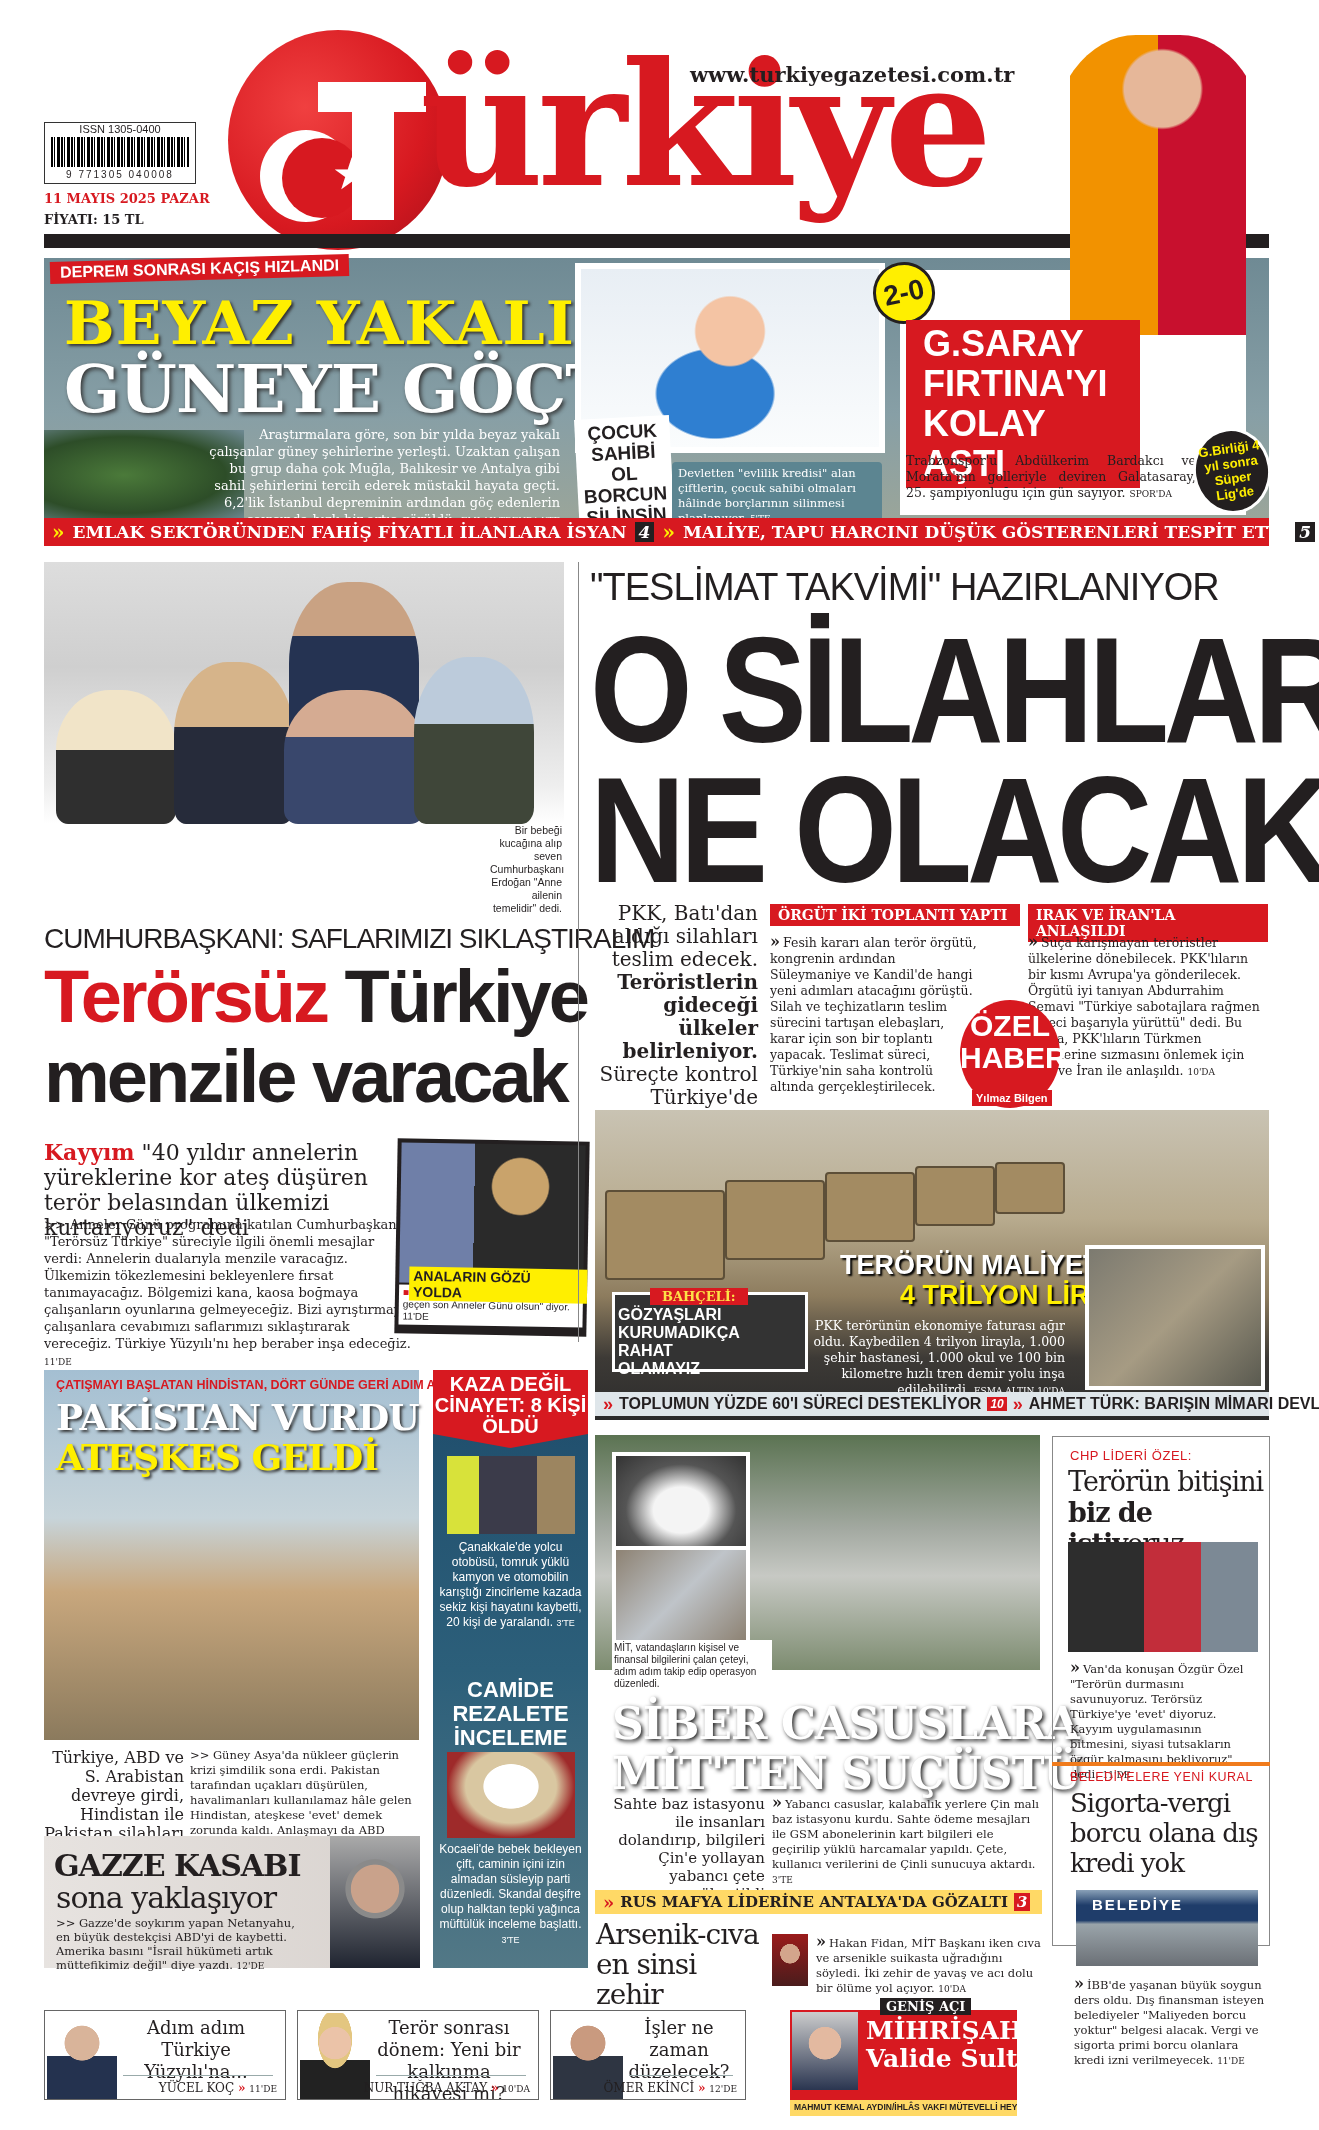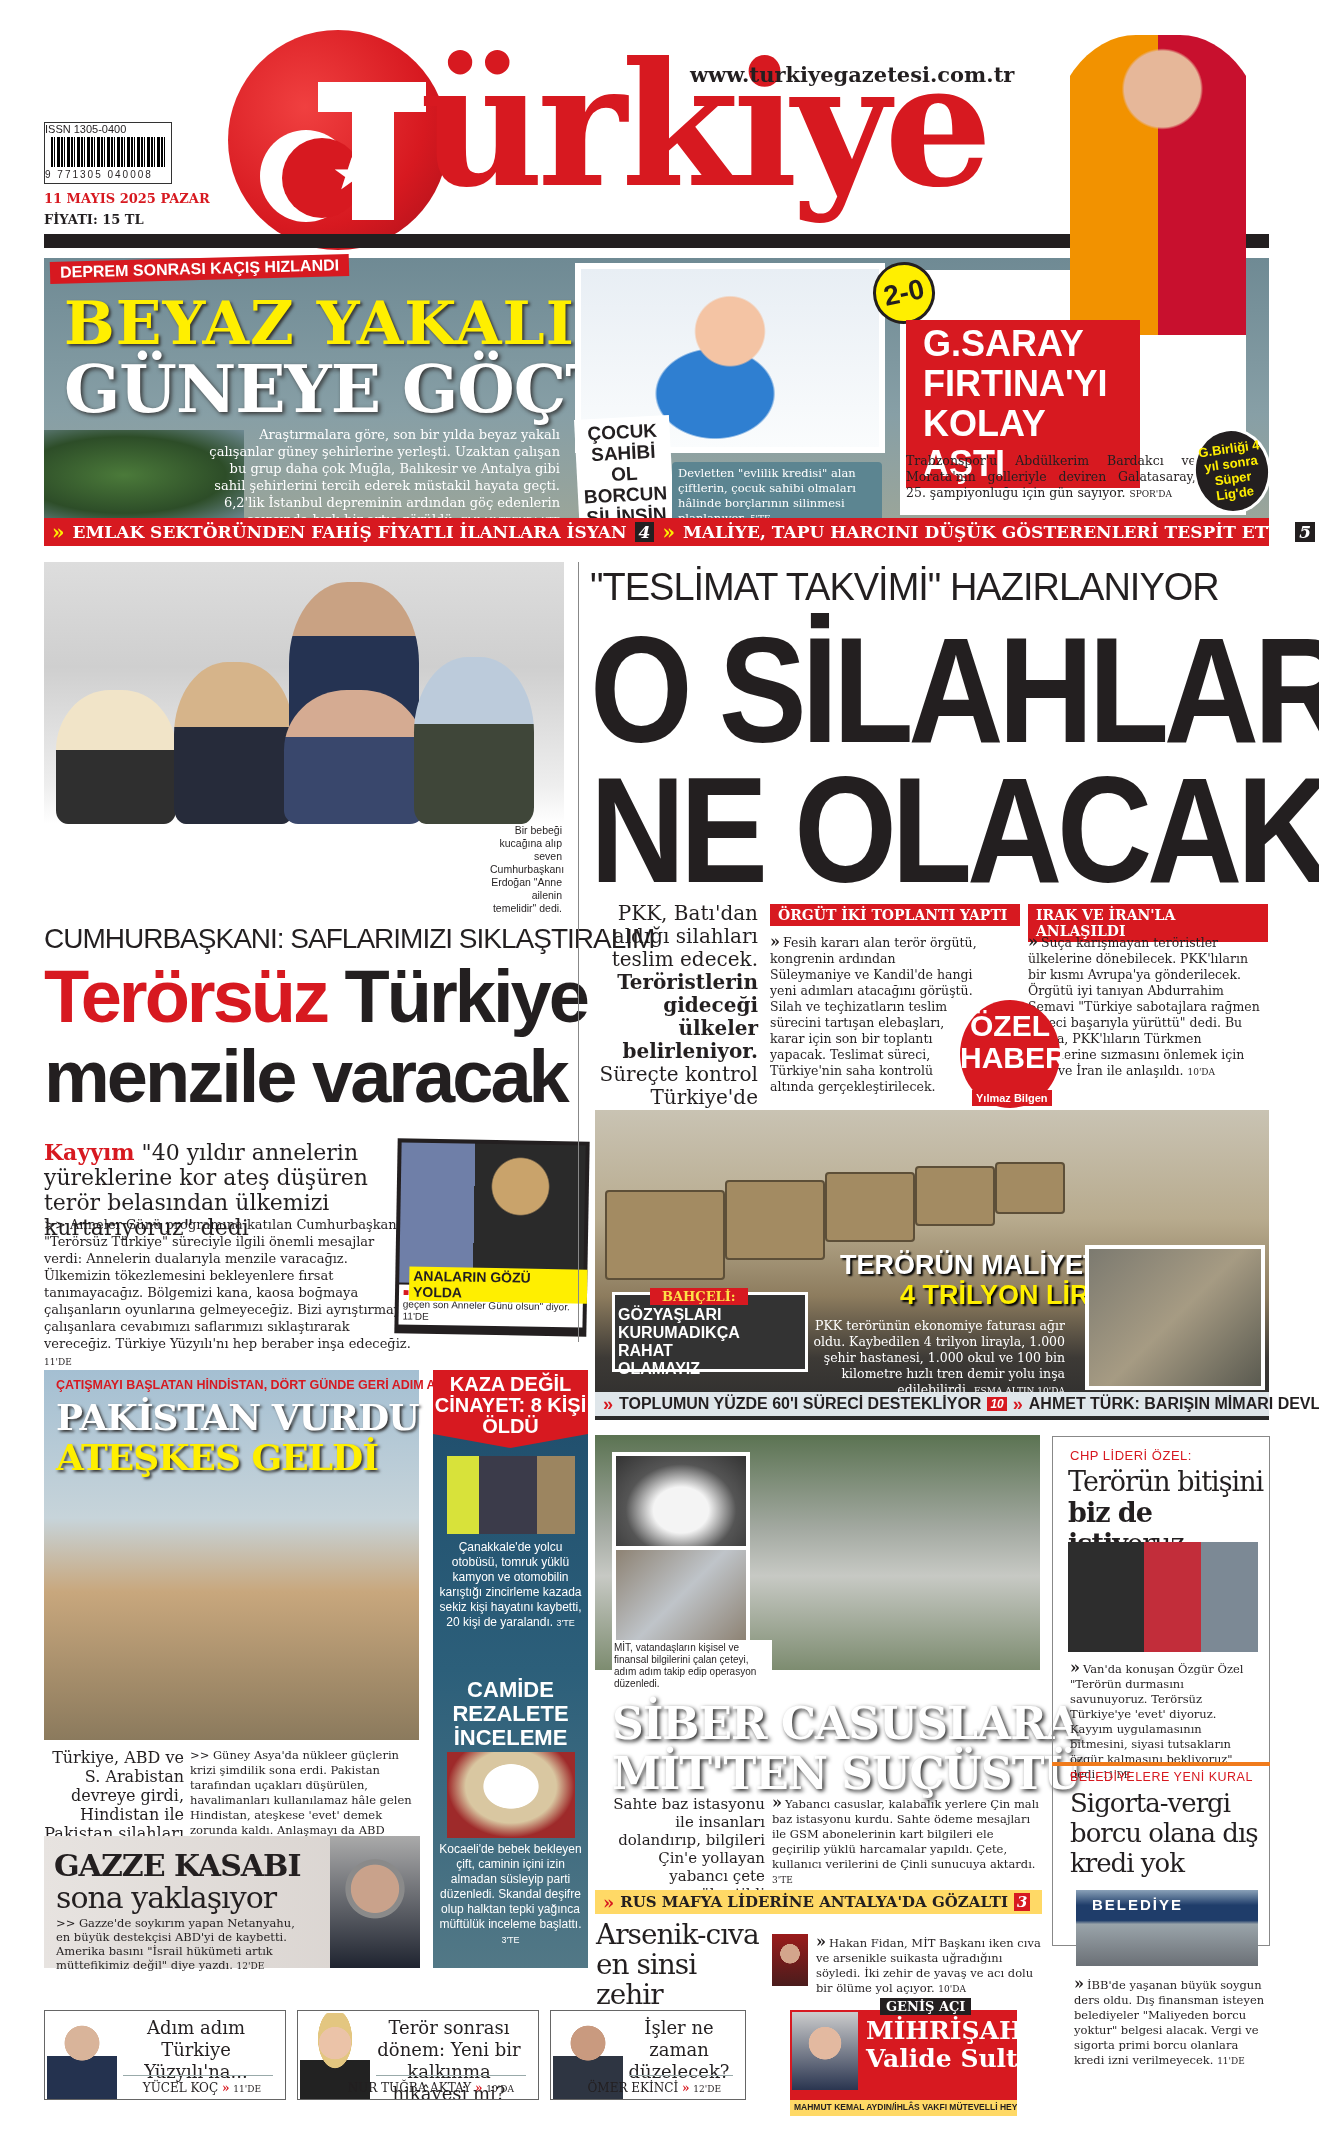--- a/index.html
+++ b/index.html
@@ -1,21 +1,21 @@
 <!DOCTYPE html>
 <html><head>
 <meta charset="utf-8">
 <style>
 *{box-sizing:border-box;margin:0;padding:0}
 body{width:1319px;height:2130px;background:#fff;font-family:"Liberation Sans",sans-serif;color:#231f20;position:relative;overflow:hidden}
 .abs{position:absolute}
 .red{color:#d71920}
 .cond{font-family:"Liberation Sans Narrow","Liberation Sans",sans-serif;transform-origin:left top}
 
-#issn{left:44px;top:122px;width:128px;height:62px;border:1px solid #333;background:#fff;font-size:11px;text-align:left}
+#issn{left:44px;top:122px;width:152px;height:62px;border:1px solid #333;background:#fff;font-size:11px;text-align:center}
 #issn .bars{height:30px;margin:2px 6px;background:repeating-linear-gradient(90deg,#000 0 2px,#fff 2px 3px,#000 3px 4px,#fff 4px 6px,#000 6px 9px,#fff 9px 10px)}
 #issn .num{font-size:10px;letter-spacing:2px}
 #date{left:44px;top:191px;font-size:13px;font-weight:bold;color:#d71920;font-family:"DejaVu Serif",serif}
 #price{left:44px;top:212px;font-size:13px;font-weight:bold;font-family:"DejaVu Serif",serif}
 #logo-flag{left:228px;top:30px;width:220px;height:220px;border-radius:50%;background:radial-gradient(circle at 35% 35%,#f04040,#d71920 60%,#a8101a)}
 #crescent{left:260px;top:130px;width:92px;height:92px;border-radius:50%;background:#fff}
 #crescent-cut{left:282px;top:138px;width:80px;height:80px;border-radius:50%;background:#d71920}
 #star{left:332px;top:148px;font-size:44px;color:#fff}
 #logo-T{left:318px;top:82px;width:108px;height:138px}
 #logo-T .bar{position:absolute;left:0;top:0;width:108px;height:30px;background:#fff}
@@ -127,21 +127,21 @@
 #bel-kick{left:1070px;top:1770px;font-size:12.5px;color:#d71920;letter-spacing:.5px}
 #bel-head{left:1070px;top:1788px;width:200px;font-size:26px;line-height:30px;font-family:"DejaVu Serif",serif;letter-spacing:-1px}
 #bel-photo{left:1076px;top:1890px;width:182px;height:76px;background:linear-gradient(180deg,#8aa1b8 0,#1f3d6a 20%,#1f3d6a 40%,#9aa4aa 45%,#6b7076)}
 #bel-label{left:1092px;top:1896px;color:#fff;font-size:15px;font-weight:bold;letter-spacing:2px}
 #bel-body{left:1074px;top:1976px;width:192px;font-size:11.5px;line-height:15px;font-family:"DejaVu Serif",serif}
 
 .colbox{position:absolute;top:2010px;height:90px;border:1px solid #666;background:#fff;overflow:hidden}
 .colbox .face{position:absolute;left:2px;bottom:0;width:70px;height:86px;border-radius:40% 40% 0 0}
 .colbox .title{position:absolute;left:70px;right:8px;top:6px;text-align:center;font-size:18px;line-height:22px;font-family:"DejaVu Serif",serif}
 .colbox .rule{position:absolute;left:78px;right:12px;top:64px;height:1px;background:#9aa}
-.colbox .byline{position:absolute;right:24px;top:70px;font-size:12px;font-family:"DejaVu Serif",serif;white-space:nowrap}
+.colbox .byline{position:absolute;right:8px;top:70px;font-size:12px;font-family:"DejaVu Serif",serif;white-space:nowrap}
 .colbox .byline .chev{color:#d71920;font-weight:bold}
 #genis{left:790px;top:2010px;width:227px;height:90px;background:#d71920}
 #genis-face{left:792px;top:2012px;width:66px;height:78px;background:radial-gradient(circle at 50% 40%,#e3b9a0 0 28%,transparent 29%),linear-gradient(#ccc,#2a3550)}
 #genis-tag{left:880px;top:1998px;background:#231f20;color:#fff;font-size:13px;font-weight:bold;padding:1px 6px;font-family:"DejaVu Serif",serif}
 #mihrisah{left:866px;top:2016px;color:#fff;font-size:25px;font-weight:bold;font-family:"DejaVu Serif",serif;white-space:nowrap}
 #valide{left:866px;top:2044px;color:#fff;font-size:25px;font-weight:bold;font-family:"DejaVu Serif",serif;white-space:nowrap}
 #genis-by{left:790px;top:2100px;width:227px;height:16px;background:#ffd966;font-size:8.5px;font-weight:bold;padding:2px 4px;white-space:nowrap;overflow:hidden}
 .sep{position:absolute;background:#888}
 </style>
 </head>

